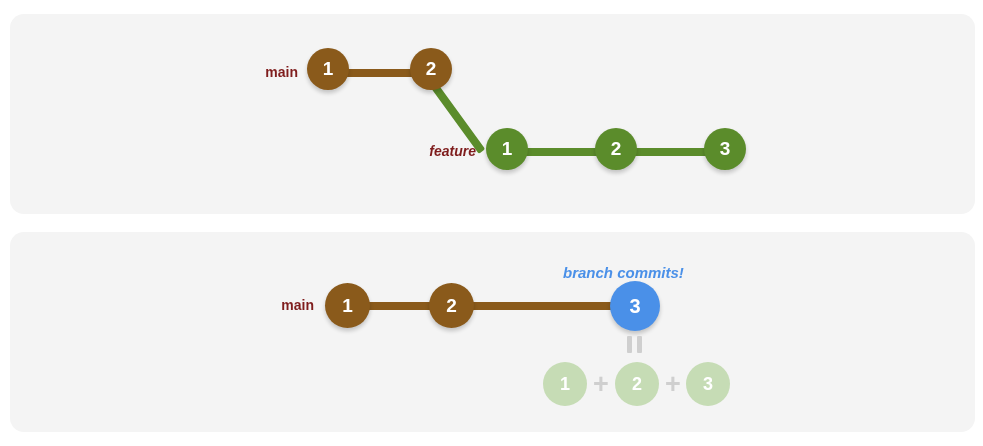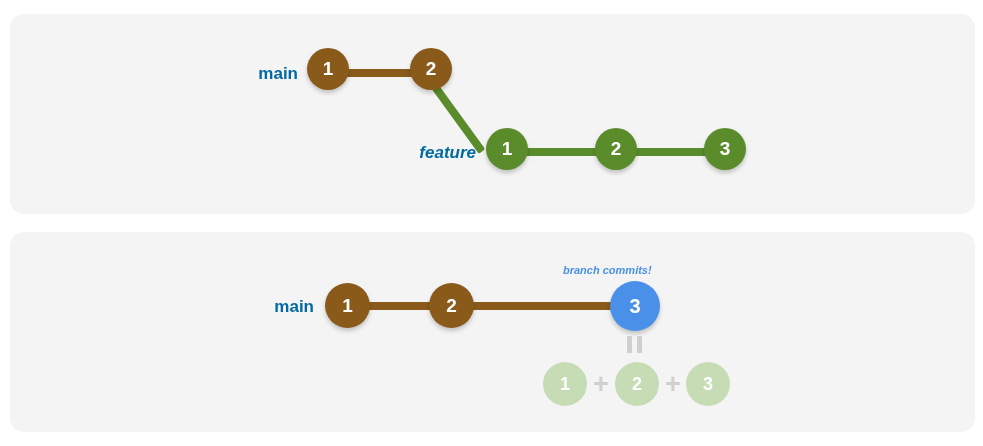--- a/index.html
+++ b/index.html
@@ -62,33 +62,33 @@
   .node.green { background: #5b8c2b; }
   .node.blue  { background: #4a90e8; }
   .node.faded {
     background: #c6dcb5;
     box-shadow: none;
     color: #ffffff;
   }
 
   .branch-label {
     position: absolute;
-    color: #0369a1;
+    color: #7f1d1d;
     font-weight: bold;
-    font-size: 17px;
+    font-size: 14px;
     white-space: nowrap;
     text-align: right;
   }
 
   .callout {
     position: absolute;
     color: #4a90e8;
     font-weight: bold;
     font-style: italic;
-    font-size: 11px;
+    font-size: 15px;
     white-space: nowrap;
   }
 
   
   .equals-mark {
     position: absolute;
     display: flex;
     gap: 5px;
     align-items: center;
   }

